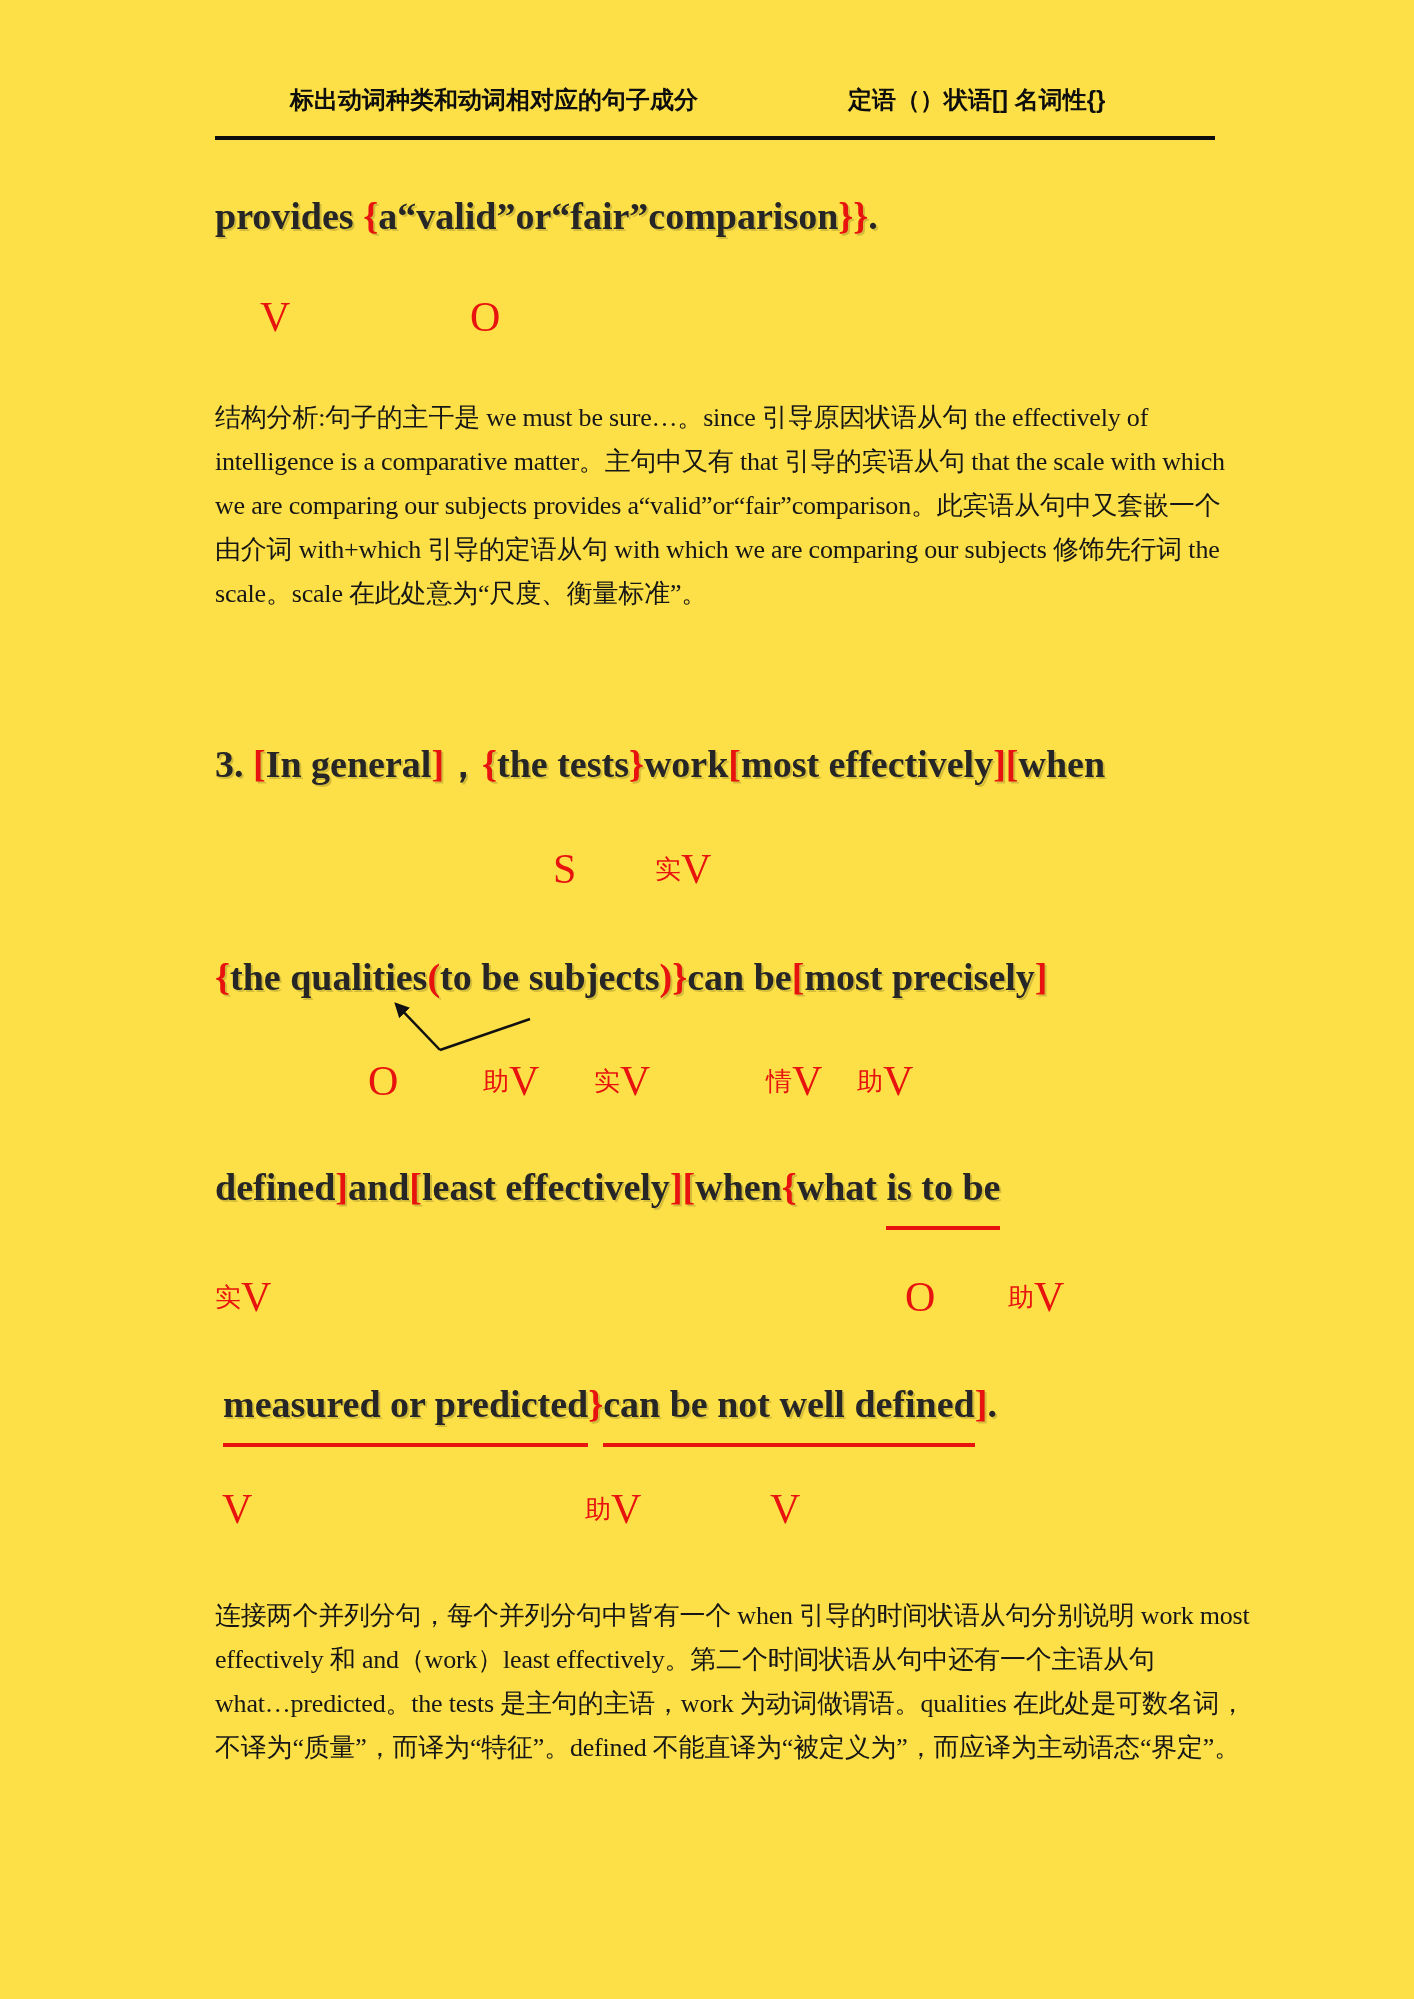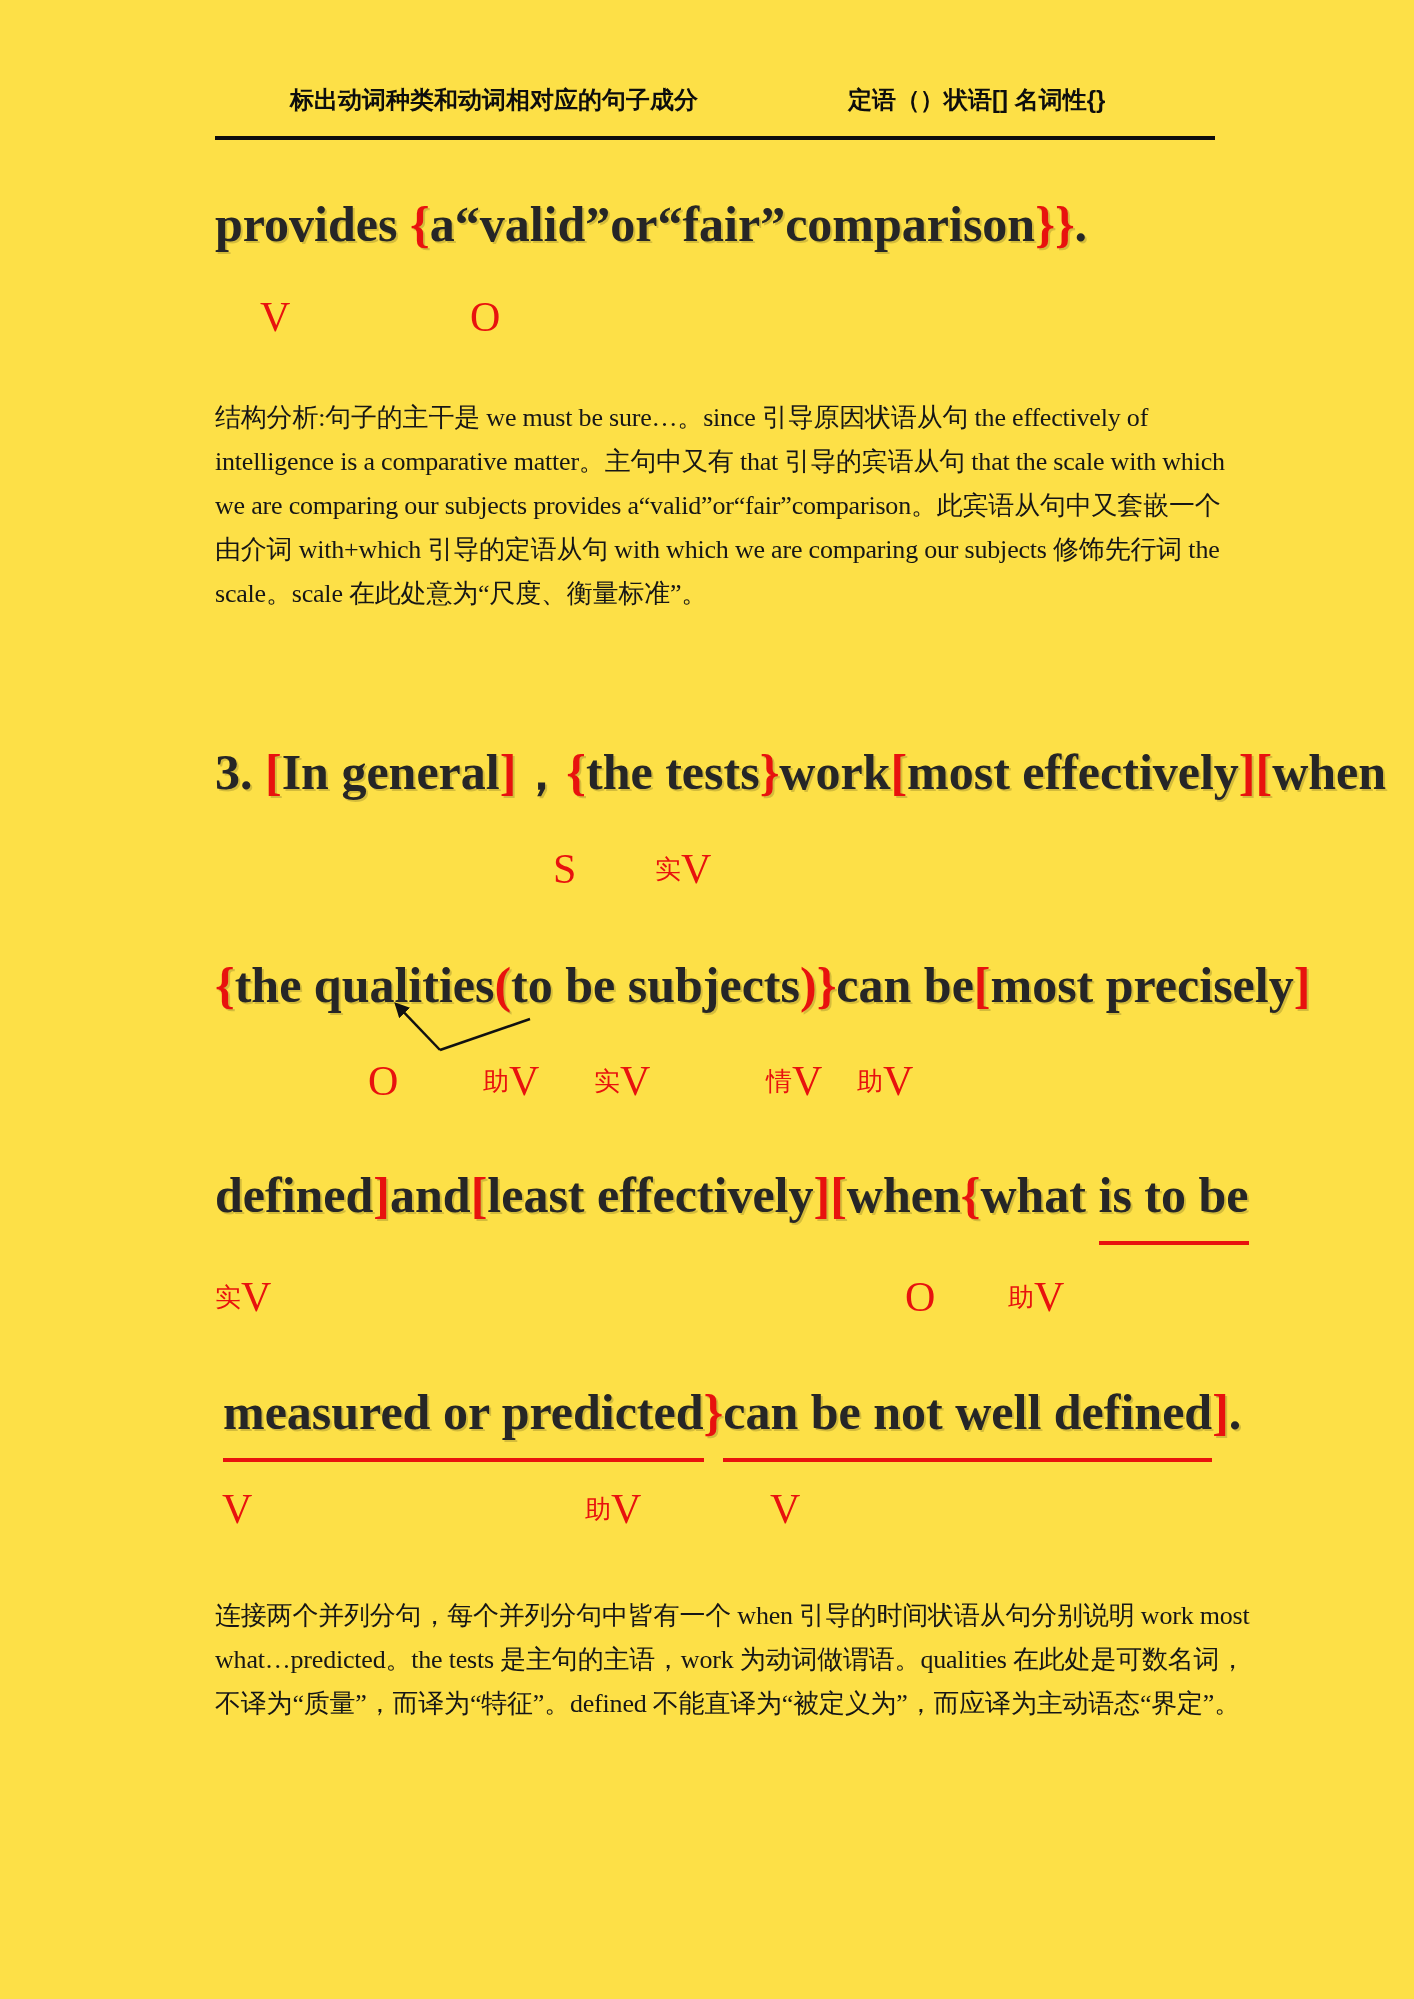--- a/index.html
+++ b/index.html
@@ -13,21 +13,21 @@
   }
   .abs{position:absolute;}
   
   .hdr{
     font-family:"Liberation Sans","DejaVu Sans",sans-serif;
     font-weight:700;font-size:24px;color:#0d0d0d;white-space:nowrap;
   }
   .rule{background:#0d0d0d;height:4px;}
   
   .bigline{
-    font-size:50px;font-weight:700;color:#262626;white-space:nowrap;
+    font-size:38px;font-weight:700;color:#262626;white-space:nowrap;
     text-shadow:2px 2px 0 rgba(0,0,0,0.16);
     line-height:1.2;
   }
   .bigline .red{color:var(--red);}
   .bigline .ul{border-bottom:4px solid var(--red);padding-bottom:18px;}
   
   .ann-row{position:absolute;left:0;top:0;width:100%;height:50px;color:var(--red);}
   .ann{
     position:absolute;font-size:42px;line-height:1;white-space:nowrap;
     font-family:"Liberation Serif","DejaVu Serif",serif;
@@ -104,18 +104,19 @@
   <div class="abs bigline" style="left:223px;top:1382px;"><span class="ul">measured or predicted</span><span class="red">}</span><span class="ul">can be not well defined</span><span class="red">]</span><span>.</span></div>
 
   <div class="ann-row" style="top:1488px;">
     <span class="ann" style="left:222px;"><span>V</span></span>
     <span class="ann" style="left:585px;"><span class="small">助</span><span>V</span></span>
     <span class="ann" style="left:770px;"><span>V</span></span>
   </div>
 
   <div class="abs para" style="left:215px;top:1594px;width:1060px;">
     <div class="para-line">连接两个并列分句，每个并列分句中皆有一个 when 引导的时间状语从句分别说明 work most</div>
+    <div class="para-line">effectively 和 and（work）least effectively。第二个时间状语从句中还有一个主语从句</div>
     <div class="para-line">what…predicted。the tests 是主句的主语，work 为动词做谓语。qualities 在此处是可数名词，</div>
     <div class="para-line">不译为“质量”，而译为“特征”。defined 不能直译为“被定义为”，而应译为主动语态“界定”。</div>
   </div>
 
 
 </div>
 
 </body></html>

